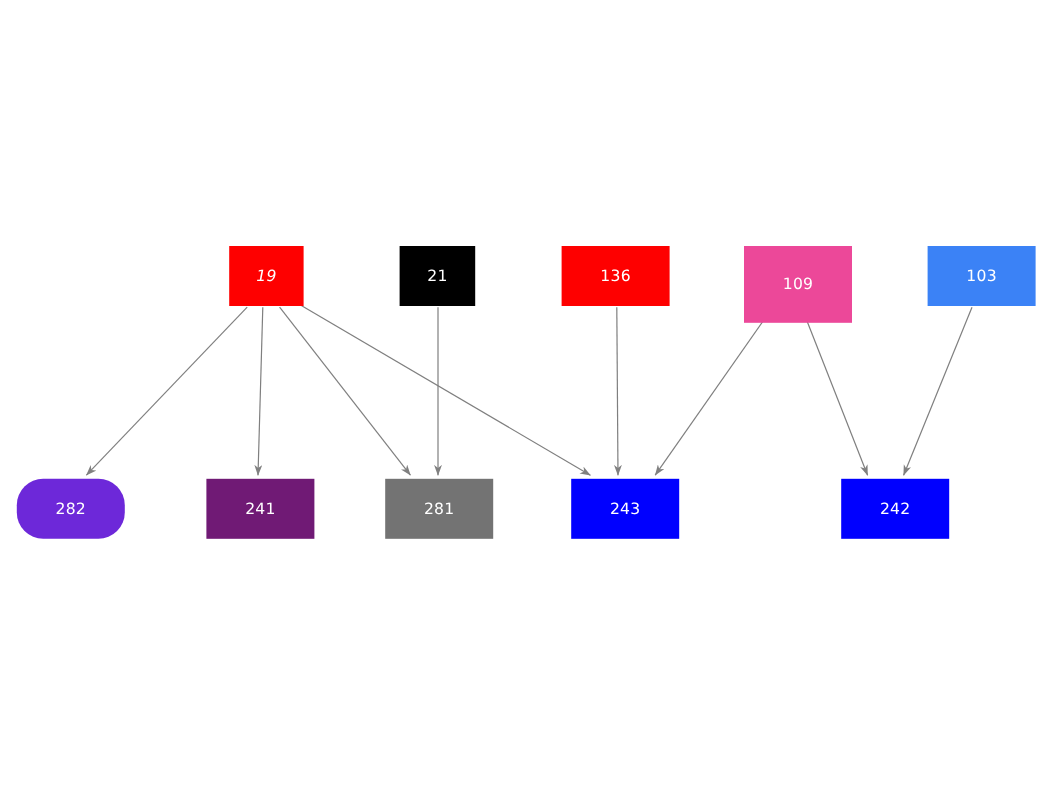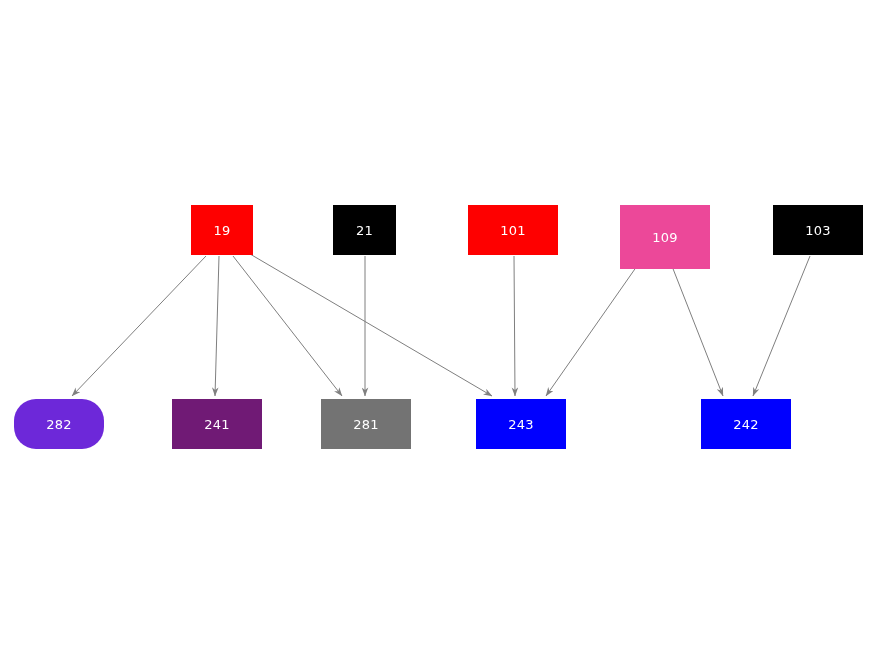--- a/index.html
+++ b/index.html
@@ -61,33 +61,33 @@
         <line x1="233" y1="256" x2="342" y2="396" stroke="#7f7f7f" stroke-width="1" marker-end="url(#arrowhead)"></line>
         <line x1="250" y1="254" x2="492" y2="396" stroke="#7f7f7f" stroke-width="1" marker-end="url(#arrowhead)"></line>
         <line x1="365" y1="256" x2="365" y2="396" stroke="#7f7f7f" stroke-width="1" marker-end="url(#arrowhead)"></line>
         <line x1="514" y1="256" x2="515" y2="396" stroke="#7f7f7f" stroke-width="1" marker-end="url(#arrowhead)"></line>
         <line x1="644" y1="256" x2="546" y2="396" stroke="#7f7f7f" stroke-width="1" marker-end="url(#arrowhead)"></line>
         <line x1="668" y1="256" x2="723" y2="396" stroke="#7f7f7f" stroke-width="1" marker-end="url(#arrowhead)"></line>
         <line x1="810" y1="256" x2="753" y2="396" stroke="#7f7f7f" stroke-width="1" marker-end="url(#arrowhead)"></line>
       </g>
   </svg>
   <div id="nodes-group">
-      <div class="node" style="left: 191px; top: 205px; width: 62px; height: 50px; background: rgb(254, 0, 0);">
+      <div class="node" style="left: 191px; top: 205px; width: 62px; height: 50px; background: rgb(254, 0, 0); font-style: italic;">
         <span class="node-label">19</span>
       </div>
       <div class="node" style="left: 333px; top: 205px; width: 63px; height: 50px; background: #000000;">
         <span class="node-label">21</span>
       </div>
       <div class="node" style="left: 468px; top: 205px; width: 90px; height: 50px; background: rgb(254, 0, 0);">
-        <span class="node-label">101</span>
+        <span class="node-label">136</span>
       </div>
       <div class="node" style="left: 620px; top: 205px; width: 90px; height: 64px; background: #ec4899;">
         <span class="node-label">109</span>
       </div>
-      <div class="node" style="left: 773px; top: 205px; width: 90px; height: 50px; background: #000000;">
+      <div class="node" style="left: 773px; top: 205px; width: 90px; height: 50px; background: #3b82f6;">
         <span class="node-label">103</span>
       </div>
       <div class="node" style="left: 14px; top: 399px; width: 90px; height: 50px; background: #6d28d9; border-radius: 22px;">
         <span class="node-label">282</span>
       </div>
       <div class="node" style="left: 172px; top: 399px; width: 90px; height: 50px; background: #701a75;">
         <span class="node-label">241</span>
       </div>
       <div class="node" style="left: 321px; top: 399px; width: 90px; height: 50px; background: #737373;">
         <span class="node-label">281</span>

